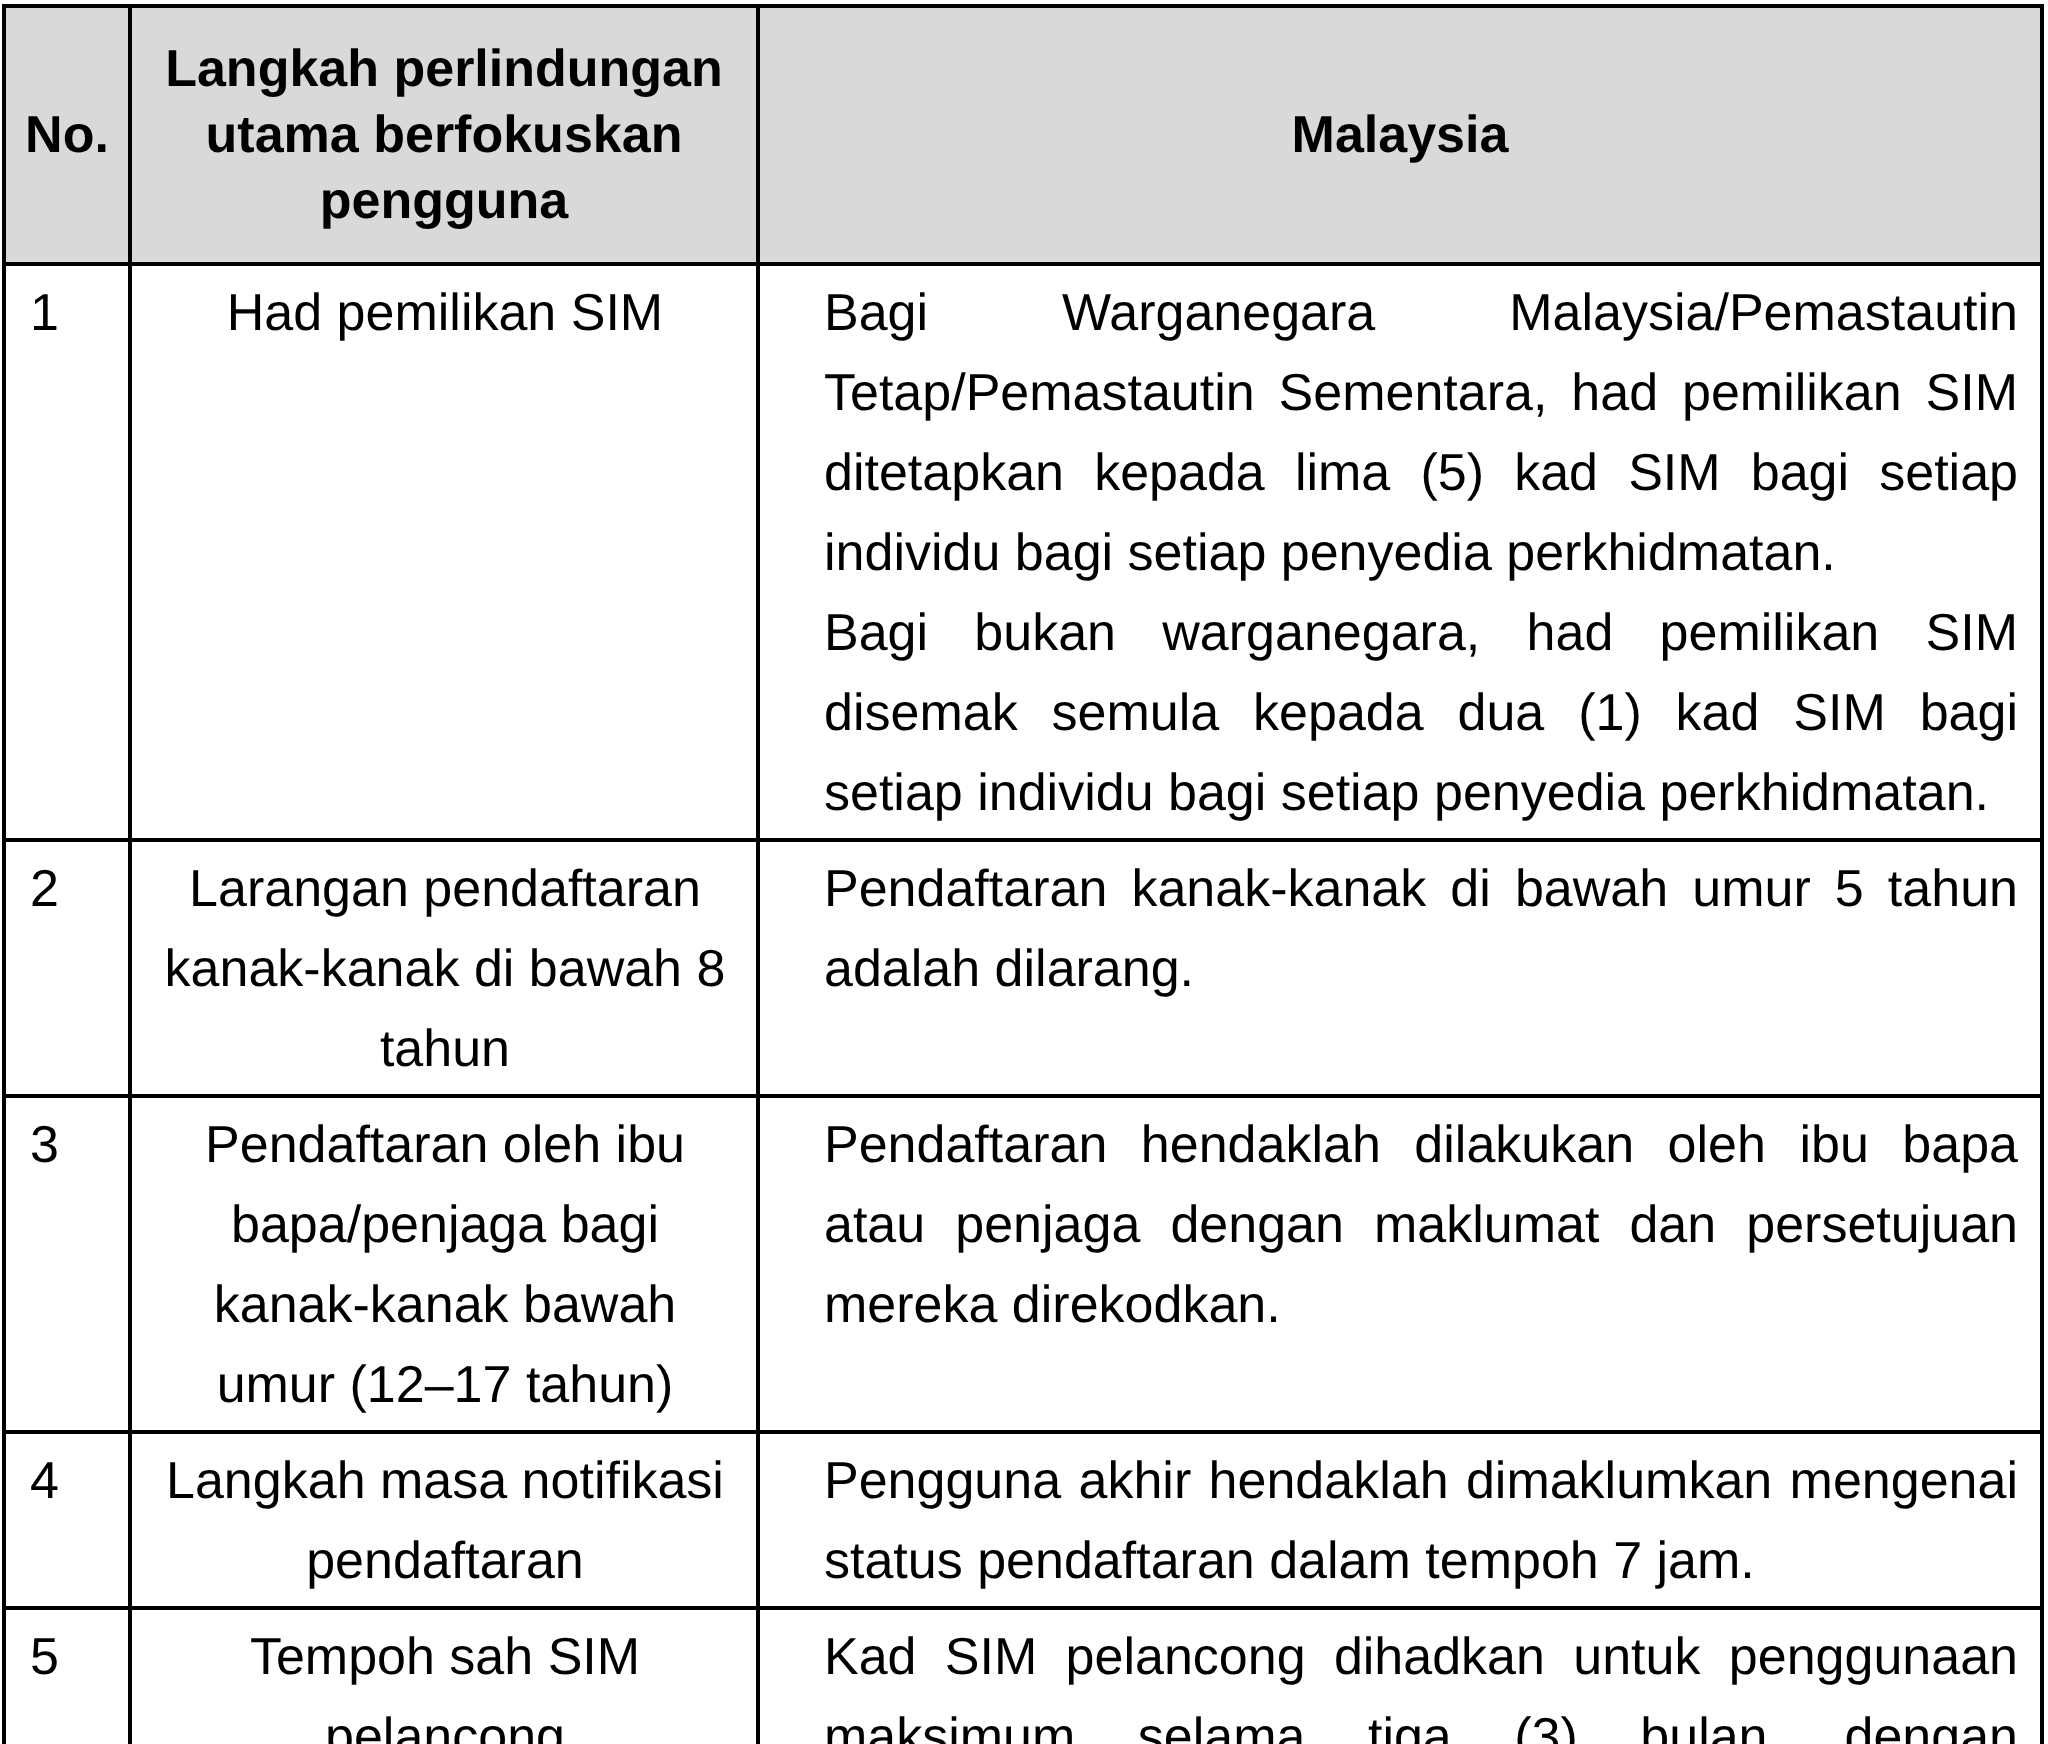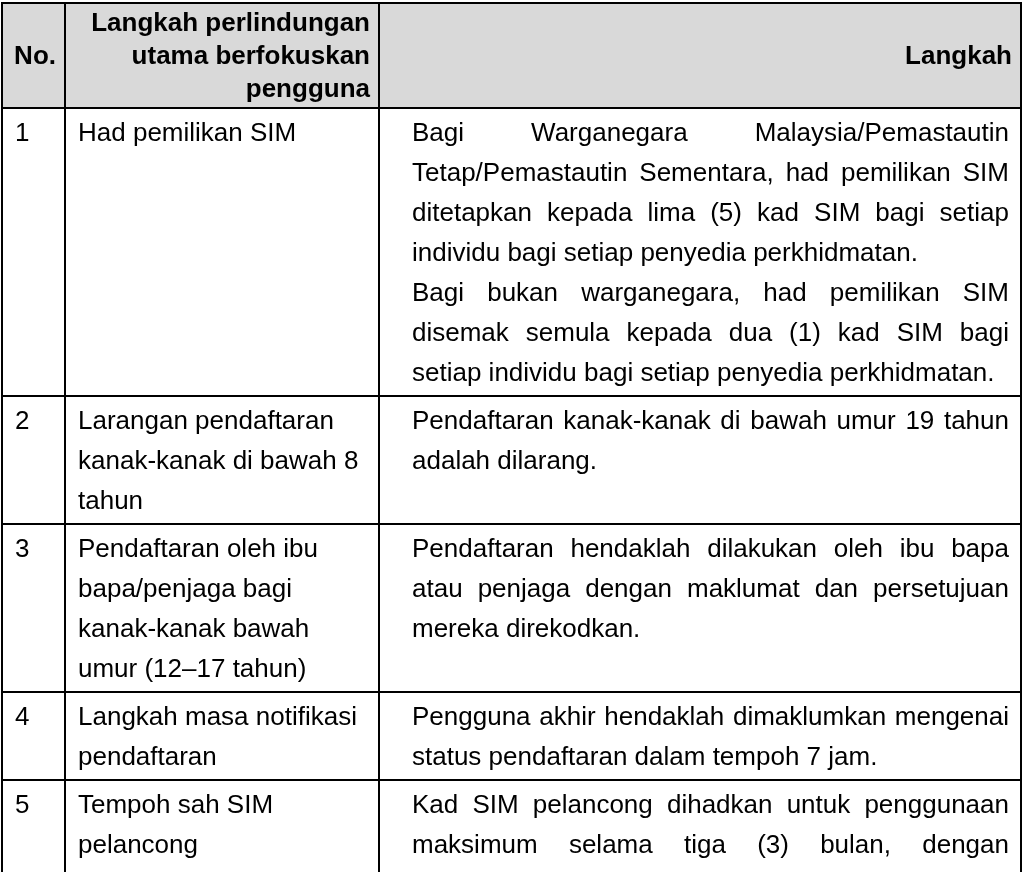--- a/index.html
+++ b/index.html
@@ -39,35 +39,35 @@
   tr.row-2 { height: 119px; }
   tr.row-3 { height: 158px; }
   tr.row-4 { height: 85px; }
   tr.row-5 { height: 119px; }
 
   th.hcell {
     background: #d9d9d9;
     font-size: 26px;
     font-weight: bold;
     line-height: 33px;
-    text-align: right;
+    text-align: center;
     vertical-align: middle;
-    padding: 2px 8px;
+    padding: 14px 8px;
   }
   td.cell {
     font-size: 26px;
     line-height: 40px;
     vertical-align: top;
     padding: 3px 11px 3px 12px;
   }
   td.cell-no {
     text-align: left;
   }
   td.cell-langkah {
-    text-align: left;
+    text-align: center;
   }
   td.cell-perihal {
     text-align: justify;
     text-justify: inter-word;
     padding-left: 32px;
   }
   td.cell p {
     margin: 0;
   }
 </style>
@@ -78,37 +78,37 @@
   <table class="doc-table">
     <colgroup>
       <col class="c1">
       <col class="c2">
       <col class="c3">
     </colgroup>
     <thead>
       <tr class="header-row">
         <th class="hcell">No.</th>
         <th class="hcell">Langkah perlindungan utama berfokuskan pengguna</th>
-        <th class="hcell">Langkah</th>
+        <th class="hcell">Malaysia</th>
       </tr>
     </thead>
     <tbody>
       <tr class="row-1">
         <td class="cell cell-no">1</td>
         <td class="cell cell-langkah">Had pemilikan SIM</td>
         <td class="cell cell-perihal">
           <p>Bagi Warganegara Malaysia/Pemastautin Tetap/Pemastautin Sementara, had pemilikan SIM ditetapkan kepada lima (5) kad SIM bagi setiap individu bagi setiap penyedia perkhidmatan.</p>
           <p>Bagi bukan warganegara, had pemilikan SIM disemak semula kepada dua (1) kad SIM bagi setiap individu bagi setiap penyedia perkhidmatan.</p>
         </td>
       </tr>
       <tr class="row-2">
         <td class="cell cell-no">2</td>
         <td class="cell cell-langkah">Larangan pendaftaran kanak-kanak di bawah 8 tahun</td>
         <td class="cell cell-perihal">
-          <p>Pendaftaran kanak-kanak di bawah umur 19 tahun adalah dilarang.</p>
+          <p>Pendaftaran kanak-kanak di bawah umur 5 tahun adalah dilarang.</p>
         </td>
       </tr>
       <tr class="row-3">
         <td class="cell cell-no">3</td>
         <td class="cell cell-langkah">Pendaftaran oleh ibu bapa/penjaga bagi kanak-kanak bawah umur (12–17 tahun)</td>
         <td class="cell cell-perihal">
           <p>Pendaftaran hendaklah dilakukan oleh ibu bapa atau penjaga dengan maklumat dan persetujuan mereka direkodkan.</p>
         </td>
       </tr>
       <tr class="row-4">

